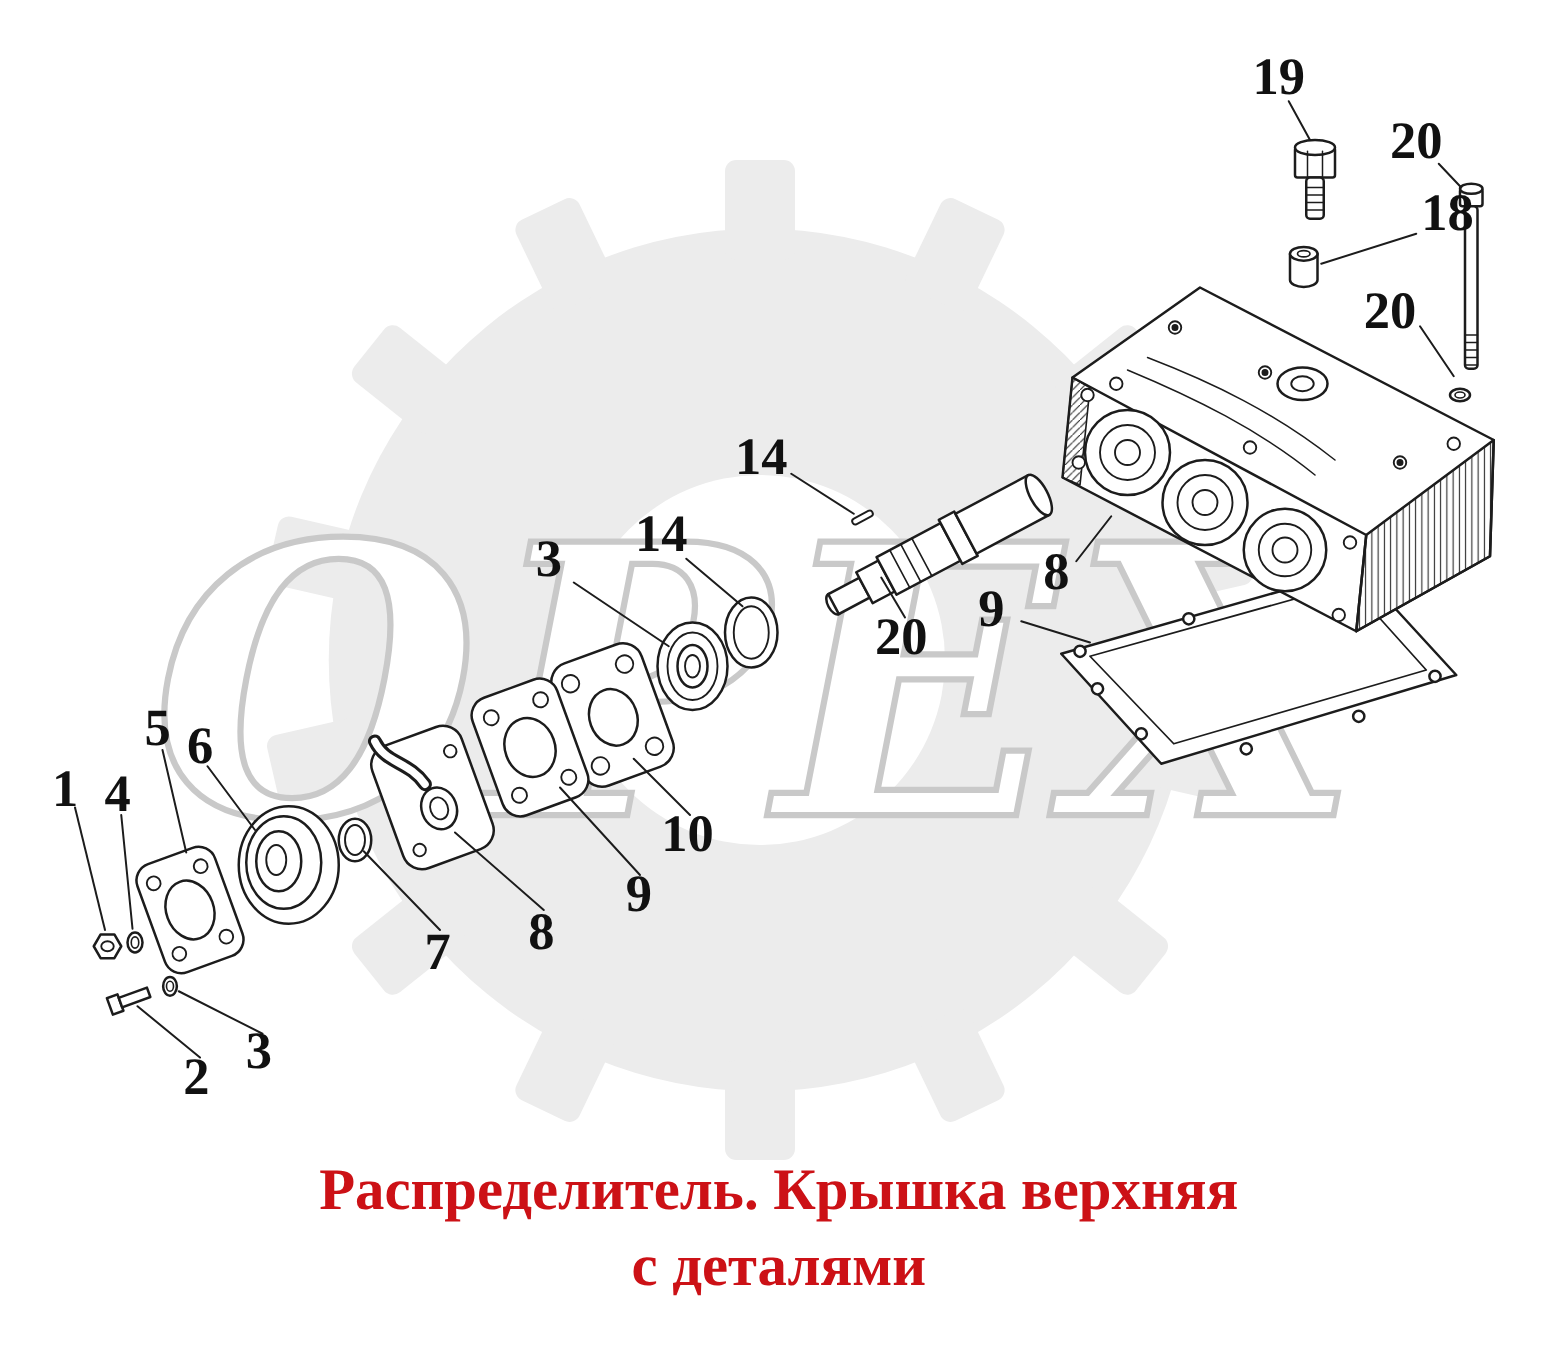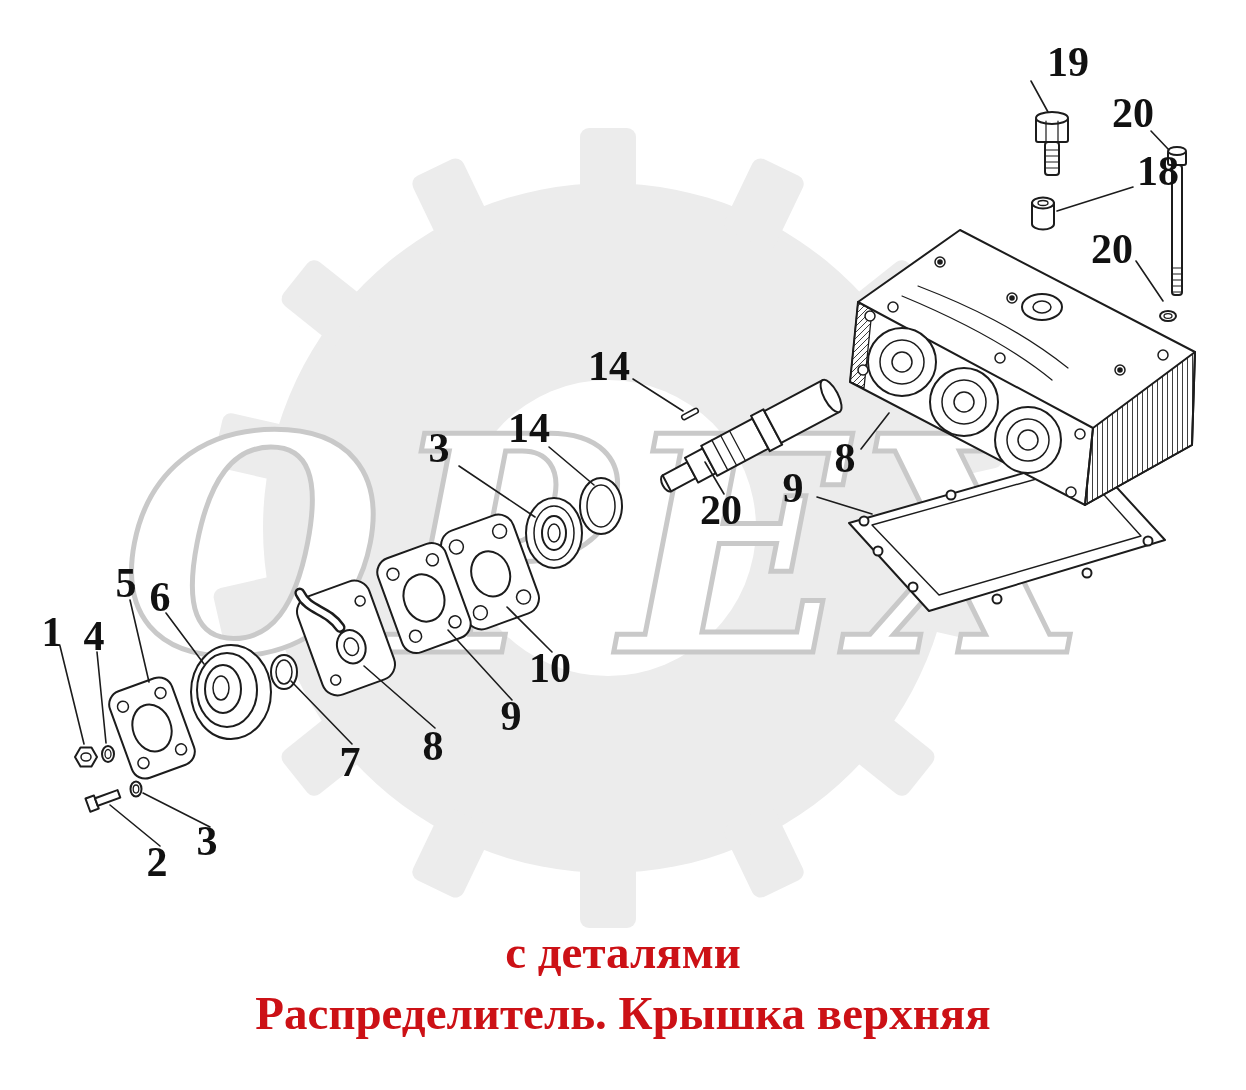--- a/index.html
+++ b/index.html
@@ -267,21 +267,21 @@
   <span class="co" style="left:511px;top:716px">9</span>
   <span class="co" style="left:550px;top:668px">10</span>
   <span class="co" style="left:439px;top:448px">3</span>
   <span class="co" style="left:529px;top:428px">14</span>
   <span class="co" style="left:721px;top:510px">20</span>
   <span class="co" style="left:609px;top:366px">14</span>
   <span class="co" style="left:793px;top:488px">9</span>
   <span class="co" style="left:845px;top:458px">8</span>
   <span class="co" style="left:1112px;top:249px">20</span>
   <span class="co" style="left:1158px;top:171px">18</span>
-  <span class="co" style="left:1068px;top:62px">19</span>
+  <span class="co" style="left:1023px;top:62px">19</span>
   <span class="co" style="left:1133px;top:113px">20</span>
 
   <div class="title">
+    <div>Распределитель. Крышка верхняя</div>
     <div>с деталями</div>
-    <div>Распределитель. Крышка верхняя</div>
   </div>
 
 </div>
 
 </body></html>

